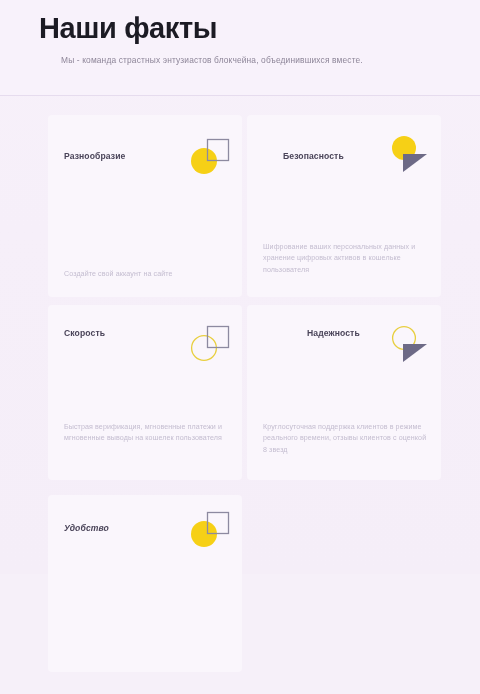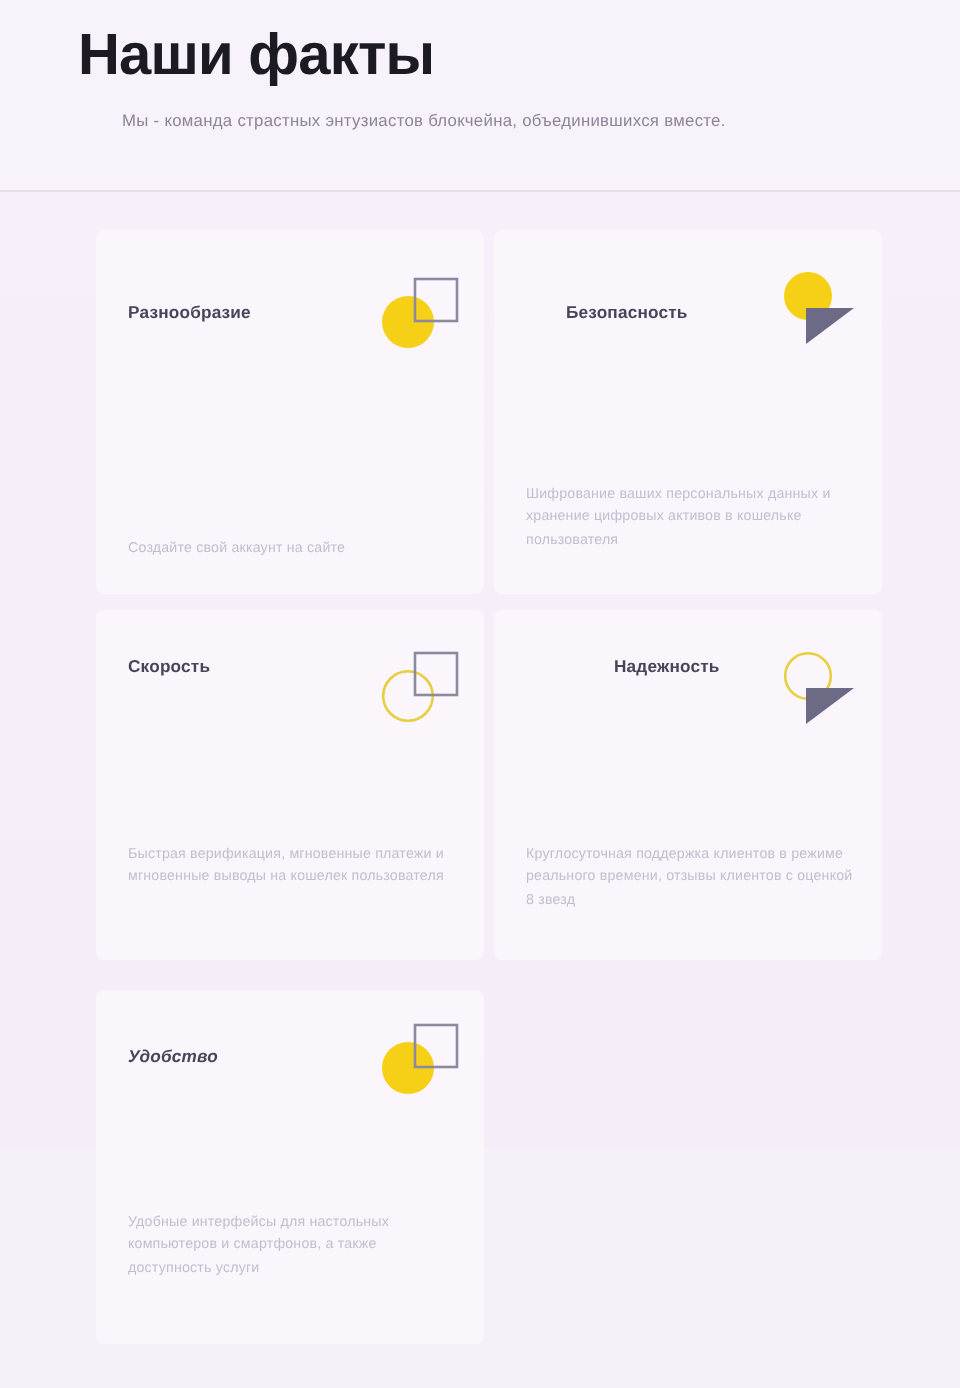--- a/index.html
+++ b/index.html
@@ -173,17 +173,16 @@
     </div>
 
     <div class="card left card-5">
       <div class="icon-art">
         <svg viewBox="0 0 48 44" xmlns="http://www.w3.org/2000/svg">
           <circle cx="17" cy="26" r="13" fill="#f6d016"></circle>
           <rect x="20.5" y="4.5" width="21" height="21" fill="none" stroke="#8d8aa0" stroke-width="1.3"></rect>
         </svg>
       </div>
       <div class="card-title">Удобство</div>
-      <div class="card-desc">Удобные интерфейсы для настольных компьютеров и смартфонов, а также доступность услуги</div>
     </div>
 
   </div>
 </div>
 
 </body></html>

